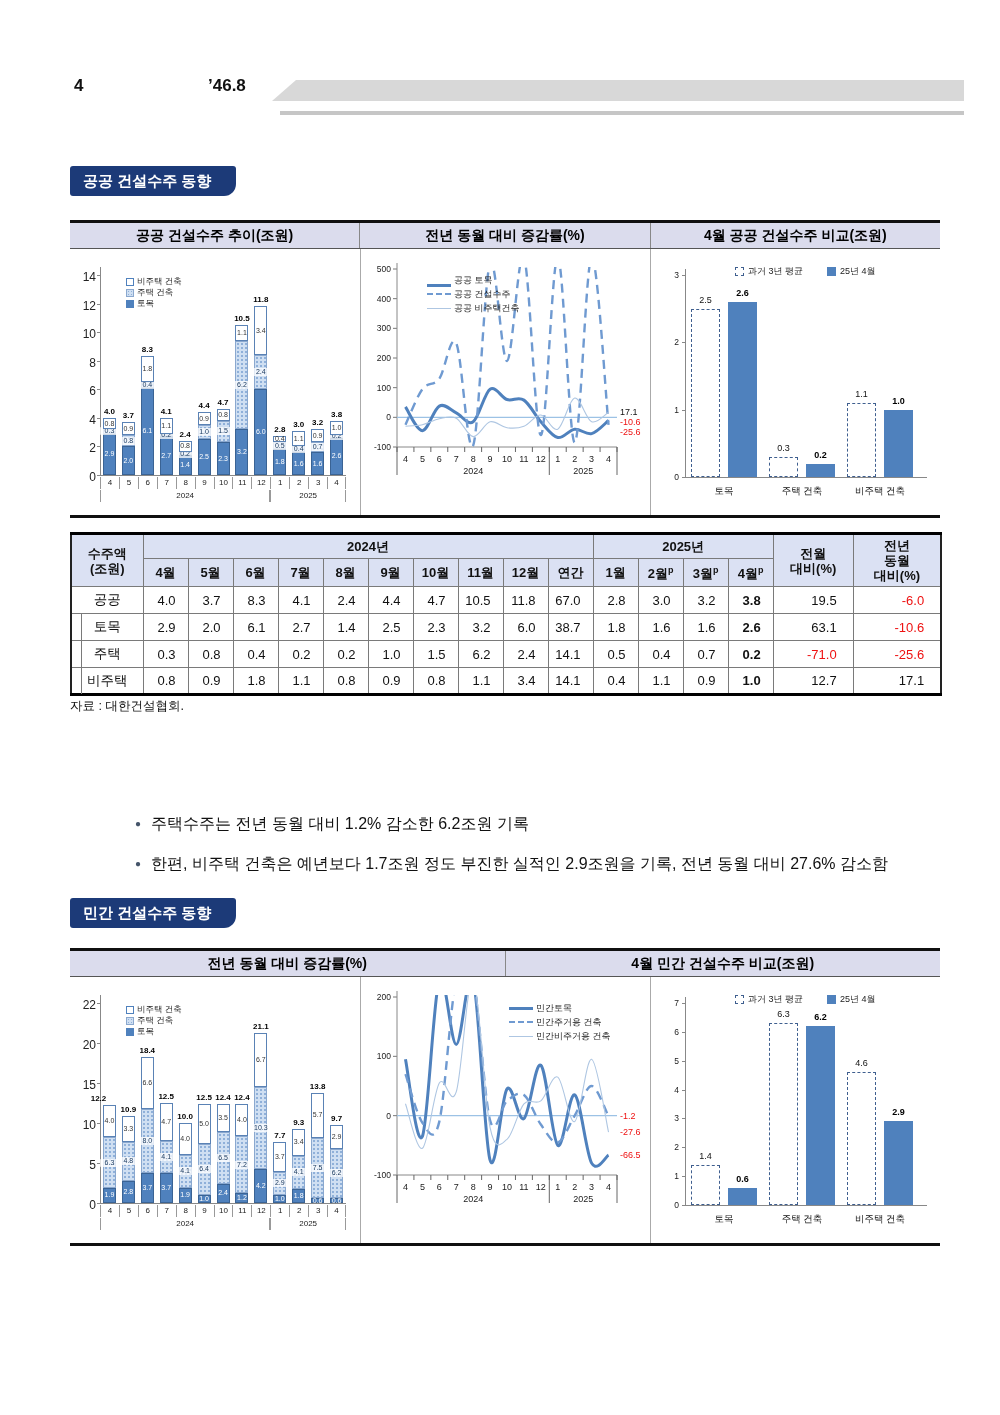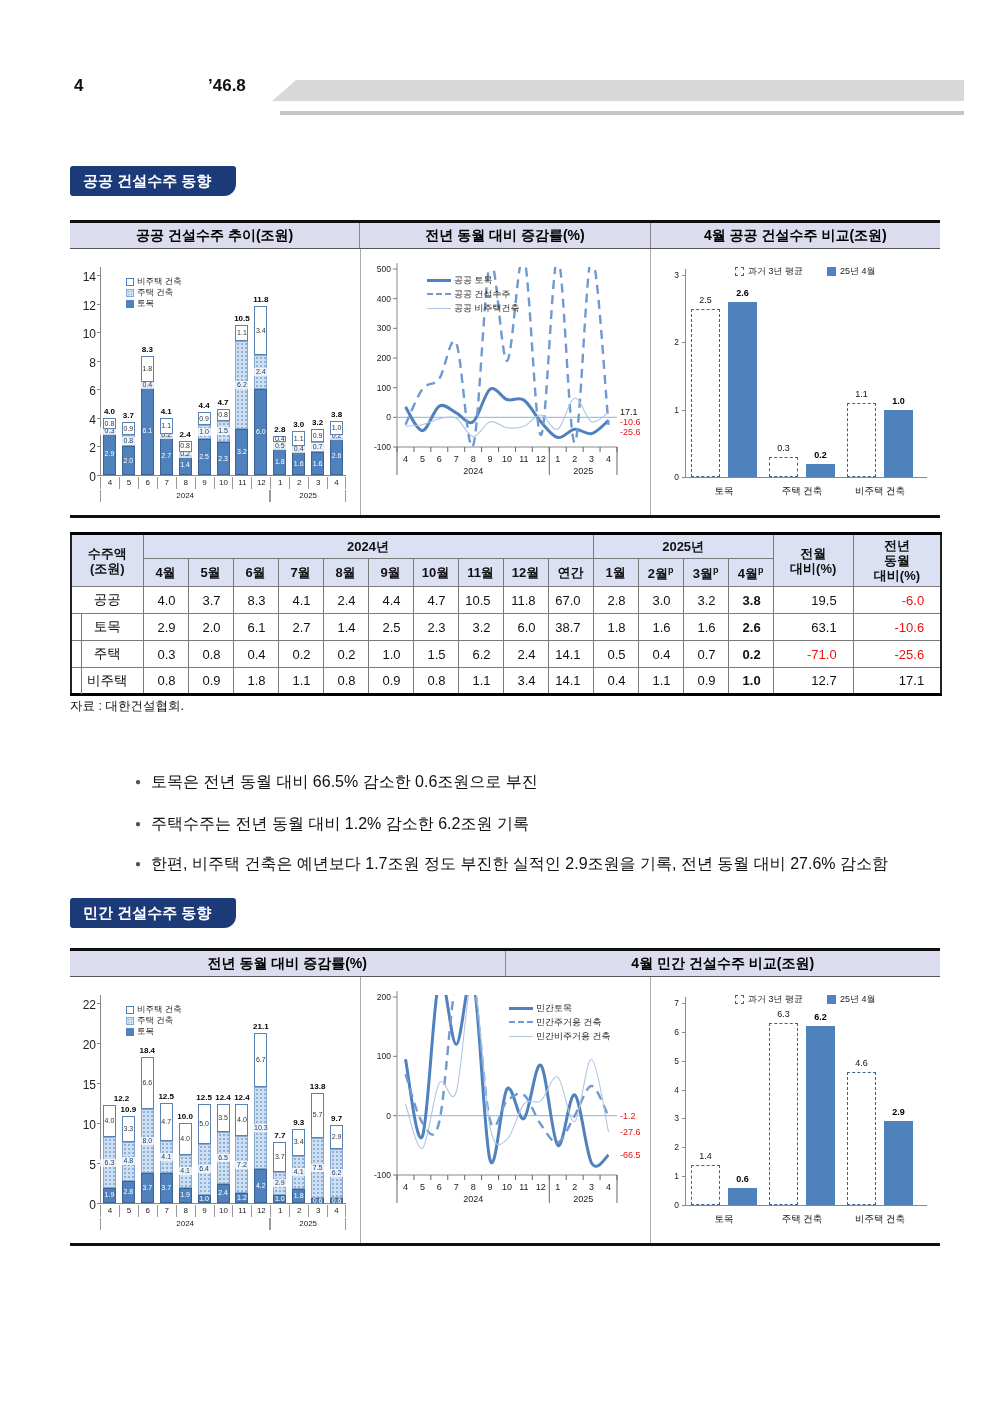--- a/index.html
+++ b/index.html
@@ -297,21 +297,21 @@
             <text x="247.53846153846155" y="213" text-anchor="middle" font-size="9" fill="#222">4</text>
             <text x="112.15384615384616" y="225" text-anchor="middle" font-size="9" fill="#222">2024</text>
             <text x="222.15384615384616" y="225" text-anchor="middle" font-size="9" fill="#222">2025</text>
             <path d="M44.46153846153846,157.95C47.282051282051285,161.90555555555554 55.743589743589745,181.83166666666668 61.38461538461539,181.68333333333334C67.02564102564102,181.535 72.66666666666667,160.02666666666667 78.3076923076923,157.06C83.94871794871794,154.09333333333333 89.58974358974359,161.26277777777779 95.23076923076923,163.88333333333333C100.87179487179486,166.50388888888887 106.51282051282051,176.73888888888888 112.15384615384616,172.78333333333333C117.79487179487181,168.82777777777778 123.43589743589746,143.85833333333335 129.0769230769231,140.15C134.71794871794873,136.44166666666666 140.35897435897436,148.70388888888888 146,150.53333333333333C151.64102564102564,152.36277777777778 157.28205128205127,147.41833333333332 162.9230769230769,151.12666666666667C168.56410256410254,154.835 174.2051282051282,166.55333333333334 179.84615384615384,172.78333333333333C185.48717948717947,179.01333333333332 191.12820512820514,187.27055555555555 196.76923076923077,188.50666666666666C202.4102564102564,189.74277777777777 208.05128205128204,180.84277777777777 213.69230769230768,180.2C219.33333333333331,179.5572222222222 224.97435897435898,186.10366666666667 230.6153846153846,184.65C236.25641025641025,183.19633333333334 244.71794871794873,173.67333333333335 247.53846153846155,171.478" fill="none" stroke="#4f81bd" stroke-width="3" clip-path="url(#clip0)"></path>
             <path d="M44.46153846153846,175.75C47.282051282051285,169.81666666666666 55.743589743589745,147.8138888888889 61.38461538461539,140.15C67.02564102564102,132.48611111111111 72.66666666666667,137.43055555555554 78.3076923076923,129.76666666666665C83.94871794871794,122.10277777777776 89.58974358974359,83.04166666666667 95.23076923076923,94.16666666666667C100.87179487179486,105.29166666666667 106.51282051282051,209.86666666666667 112.15384615384616,196.51666666666668C117.79487179487181,183.16666666666669 123.43589743589746,28.158333333333335 129.0769230769231,14.066666666666666C134.71794871794873,-0.02500000000000213 140.35897435897436,112.95555555555556 146,111.96666666666667C151.64102564102564,110.97777777777777 157.28205128205127,-4.227777777777776 162.9230769230769,8.133333333333333C168.56410256410254,20.49444444444444 174.2051282051282,186.13333333333333 179.84615384615384,186.13333333333333C185.48717948717947,186.13333333333333 191.12820512820514,6.897222222222219 196.76923076923077,8.133333333333333C202.4102564102564,9.369444444444447 208.05128205128204,193.55 213.69230769230768,193.55C219.33333333333331,193.55 224.97435897435898,11.070333333333336 230.6153846153846,8.133333333333333C236.25641025641025,5.19633333333333 244.71794871794873,147.9622222222222 247.53846153846155,175.928" fill="none" stroke="#6f9ad1" stroke-width="2.4" clip-path="url(#clip0)" stroke-dasharray="9 6"></path>
             <path d="M44.46153846153846,177.23333333333332C47.282051282051285,176.9861111111111 55.743589743589745,176.98611111111111 61.38461538461539,175.75C67.02564102564102,174.51388888888889 72.66666666666667,170.90444444444444 78.3076923076923,169.81666666666666C83.94871794871794,168.7288888888889 89.58974358974359,166.25666666666666 95.23076923076923,169.22333333333333C100.87179487179486,172.19 106.51282051282051,187.02333333333334 112.15384615384616,187.61666666666667C117.79487179487181,188.21 123.43589743589746,174.26666666666665 129.0769230769231,172.78333333333333C134.71794871794873,171.3 140.35897435897436,177.975 146,178.71666666666667C151.64102564102564,179.45833333333334 157.28205128205127,179.35944444444442 162.9230769230769,177.23333333333332C168.56410256410254,175.10722222222222 174.2051282051282,165.46555555555557 179.84615384615384,165.96C185.48717948717947,166.45444444444445 191.12820512820514,183.01833333333332 196.76923076923077,180.2C202.4102564102564,177.38166666666666 208.05128205128204,150.28611111111113 213.69230769230768,149.05C219.33333333333331,147.8138888888889 224.97435897435898,170.41494444444444 230.6153846153846,172.78333333333333C236.25641025641025,175.15172222222222 244.71794871794873,164.8475 247.53846153846155,163.26033333333334" fill="none" stroke="#aec6e2" stroke-width="1.1" clip-path="url(#clip0)"></path>
             <text x="259" y="166.26033333333334" font-size="9" fill="#111">17.1</text>
             <text x="259" y="176.26033333333334" font-size="9" fill="#ee1111">-10.6</text>
             <text x="259" y="186.26033333333334" font-size="9" fill="#ee1111">-25.6</text>
           </svg><div class="abs line-legend" style="left: 66px; top: 24px;">
-            <div class="lg-row" style="height: 14px;">
+            <div class="lg-row" style="height: 14px; align-items: flex-end;">
               <span class="ls ls-thick"></span>
               <span>공공 토목</span>
             </div>
             <div class="lg-row" style="height: 14px;">
               <span class="ls ls-dashed"></span>
               <span>공공 건설수주</span>
             </div>
             <div class="lg-row" style="height: 14px;">
               <span class="ls ls-thin"></span>
               <span>공공 비주택건축</span>
@@ -479,23 +479,20 @@
             <td class="num bcell">1.0</td>
             <td class="num-wide">12.7</td>
             <td class="num-wide">17.1</td>
           </tr>
         </tbody>
     </table>
   </div>
 
   <div class="abs source-note" style="left:70px;top:698px;">자료 : 대한건설협회.</div>
 
-  <div class="abs sub-line" style="left:135px;top:772px;">
-    <span class="sub-marker">●</span><span>토목은 전년 동월 대비 66.5% 감소한 0.6조원으로 부진</span>
-  </div>
   <div class="abs sub-line" style="left:135px;top:814px;">
     <span class="sub-marker">●</span><span>주택수주는 전년 동월 대비 1.2% 감소한 6.2조원 기록</span>
   </div>
   <div class="abs sub-line" style="left:135px;top:854px;">
     <span class="sub-marker">●</span><span>한편, 비주택 건축은 예년보다 1.7조원 정도 부진한 실적인 2.9조원을 기록, 전년 동월 대비 27.6% 감소함</span>
   </div>
 
   <div class="abs heading-box" style="left:70px;top:898px;">민간 건설수주 동향</div>
 
   <div class="abs chart-block" style="top:948px;">
@@ -518,21 +515,21 @@
           <div class="abs tick-label" style="left: 2px; top: 21px; width: 24px; text-align: right;">22</div>
           <div class="abs axis" style="left: 27px; top: 26px; width: 3px; height: 1px;"></div>
           <div class="abs axis" style="left: 30px; top: 18px; width: 1px; height: 208px;"></div>
           <div class="abs axis" style="left: 30px; top: 226px; width: 246px; height: 1px;"></div>
           <div class="abs seg-tomok" style="left: 32.9615px; top: 210.8px; width: 13px; height: 15.2px;"></div>
           <div class="abs seg-label lab-tomok" style="left: 30.4615px; top: 214.4px; width: 18px;">1.9</div>
           <div class="abs seg-jutaek" style="left: 32.9615px; top: 160.4px; width: 13px; height: 50.4px;"></div>
           <div class="abs seg-label lab-jutaek" style="left: 30.4615px; top: 181.6px; width: 18px;">6.3</div>
           <div class="abs seg-bijutaek" style="left: 32.9615px; top: 128.4px; width: 13px; height: 32px;"></div>
           <div class="abs seg-label lab-bijutaek" style="left: 30.4615px; top: 140.4px; width: 18px;">4.0</div>
-          <div class="abs total-label" style="left: 39px; top: 117.4px; width: 25px;">12.2</div>
+          <div class="abs total-label" style="left: 16px; top: 117.4px; width: 25px;">12.2</div>
           <div class="abs xmonth" style="left: 30px; top: 228px; width: 18.9231px;">4</div>
           <div class="abs seg-tomok" style="left: 51.8846px; top: 203.6px; width: 13px; height: 22.4px;"></div>
           <div class="abs seg-label lab-tomok" style="left: 49.3846px; top: 210.8px; width: 18px;">2.8</div>
           <div class="abs seg-jutaek" style="left: 51.8846px; top: 165.2px; width: 13px; height: 38.4px;"></div>
           <div class="abs seg-label lab-jutaek" style="left: 49.3846px; top: 180.4px; width: 18px;">4.8</div>
           <div class="abs seg-bijutaek" style="left: 51.8846px; top: 138.8px; width: 13px; height: 26.4px;"></div>
           <div class="abs seg-label lab-bijutaek" style="left: 49.3846px; top: 148px; width: 18px;">3.3</div>
           <div class="abs total-label" style="left: 45.8846px; top: 127.8px; width: 25px;">10.9</div>
           <div class="abs xmonth" style="left: 48.9231px; top: 228px; width: 18.9231px;">5</div>
           <div class="abs seg-tomok" style="left: 70.8077px; top: 196.4px; width: 13px; height: 29.6px;"></div>

